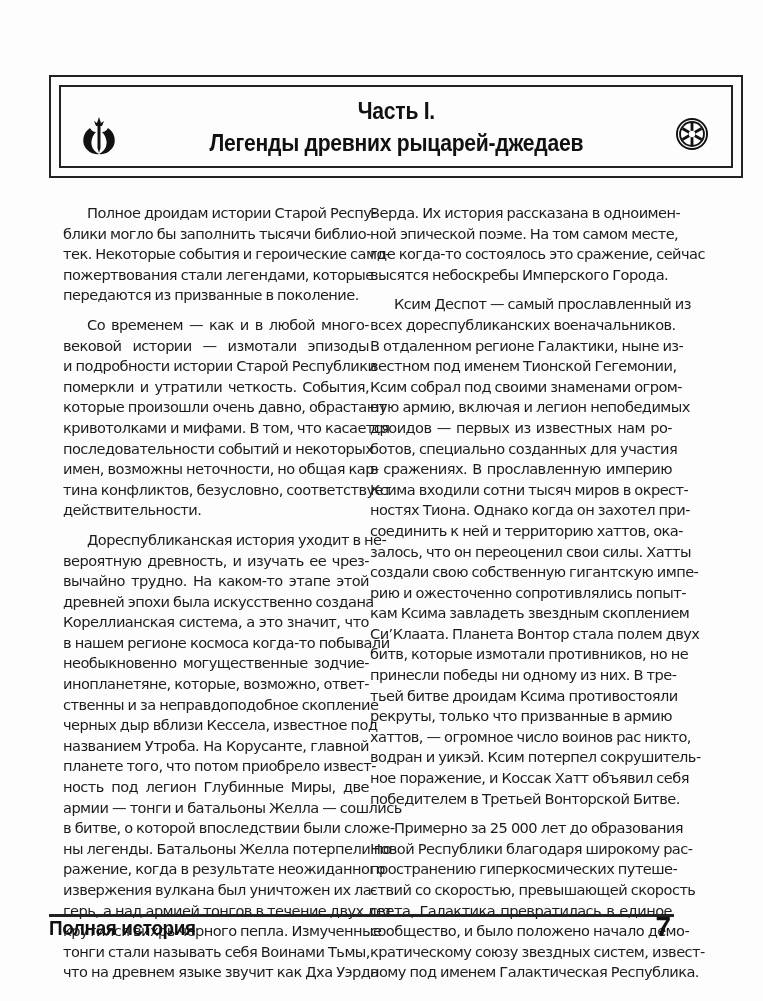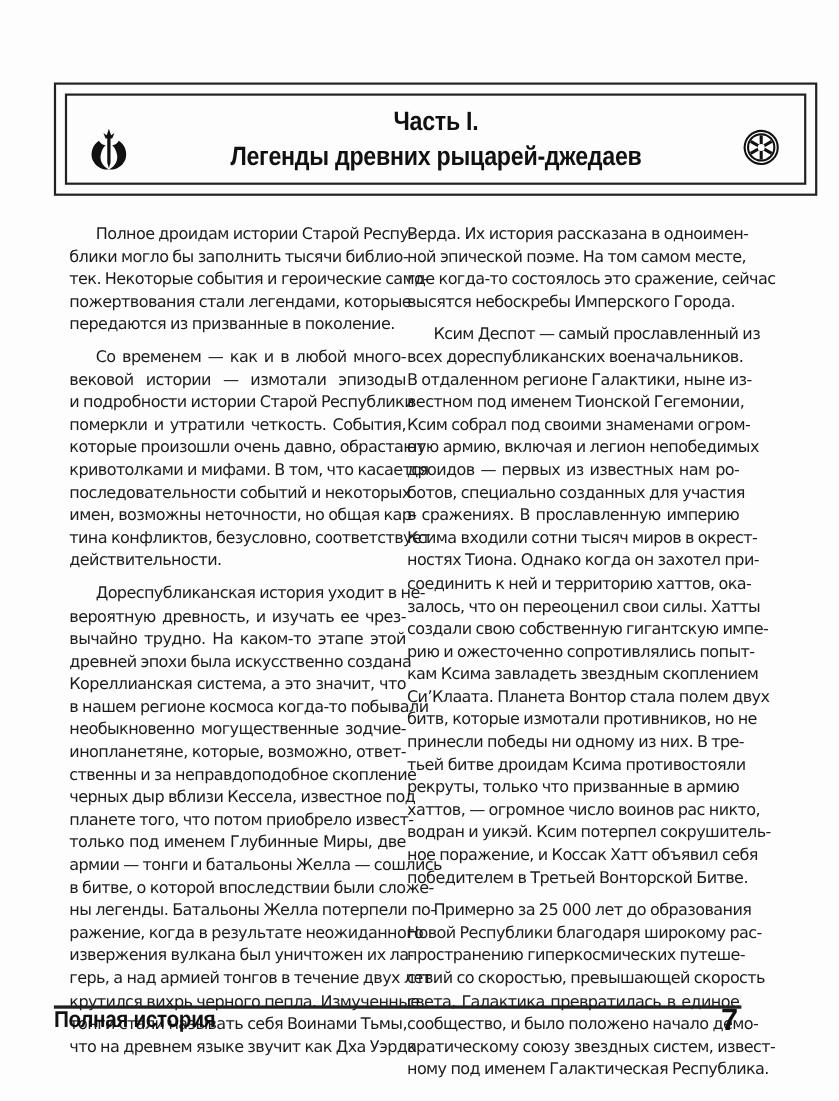--- a/index.html
+++ b/index.html
@@ -144,22 +144,23 @@
     <span class="line indent">Дореспубликанская история уходит в не-</span>
     <span class="line">вероятную древность, и изучать ее чрез-</span>
     <span class="line">вычайно трудно. На каком-то этапе этой</span>
     <span class="line">древней эпохи была искусственно создана</span>
     <span class="line">Кореллианская система, а это значит, что</span>
     <span class="line">в нашем регионе космоса когда-то побывали</span>
     <span class="line">необыкновенно могущественные зодчие-</span>
     <span class="line">инопланетяне, которые, возможно, ответ-</span>
     <span class="line">ственны и за неправдоподобное скопление</span>
     <span class="line">черных дыр вблизи Кессела, известное под</span>
+    <span class="line">названием Утроба. На Корусанте, главной</span>
     <span class="line">планете того, что потом приобрело извест-</span>
-    <span class="line">только под именем Глубинные Миры, две</span>
+    <span class="line">ность под легион Глубинные Миры, две</span>
     <span class="line">армии — тонги и батальоны Желла — сошлись</span>
     <span class="line">в битве, о которой впоследствии были сложе-</span>
     <span class="line">ны легенды. Батальоны Желла потерпели по-</span>
     <span class="line">ражение, когда в результате неожиданного</span>
     <span class="line">извержения вулкана был уничтожен их ла-</span>
     <span class="line">герь, а над армией тонгов в течение двух лет</span>
     <span class="line">крутился вихрь черного пепла. Измученные</span>
     <span class="line">тонги стали называть себя Воинами Тьмы,</span>
     <span class="line">что на древнем языке звучит как Дха Уэрда</span>
   </div>

